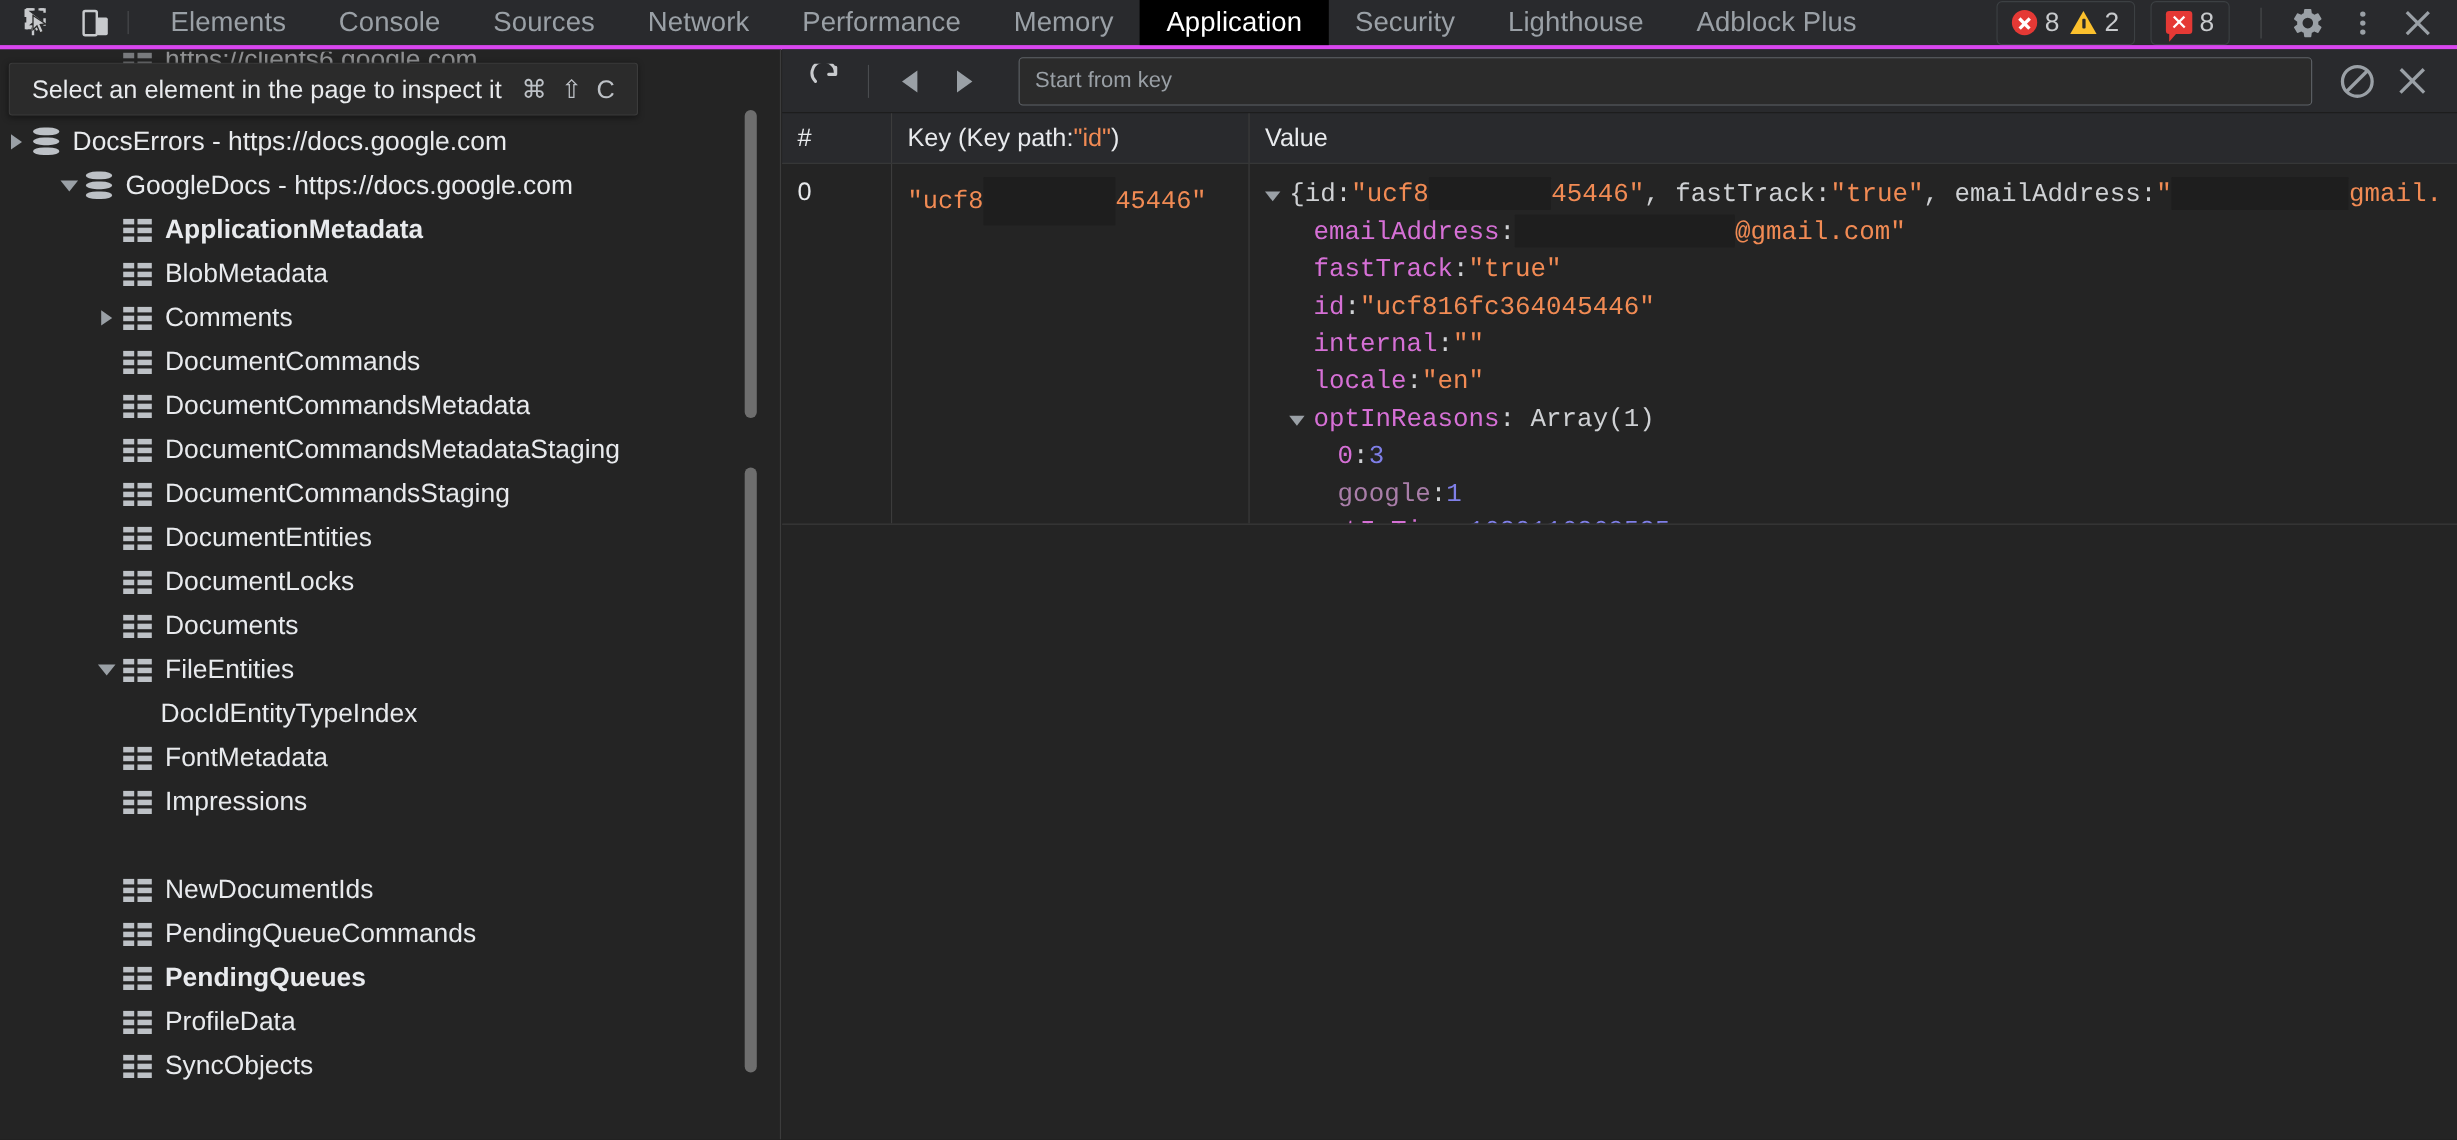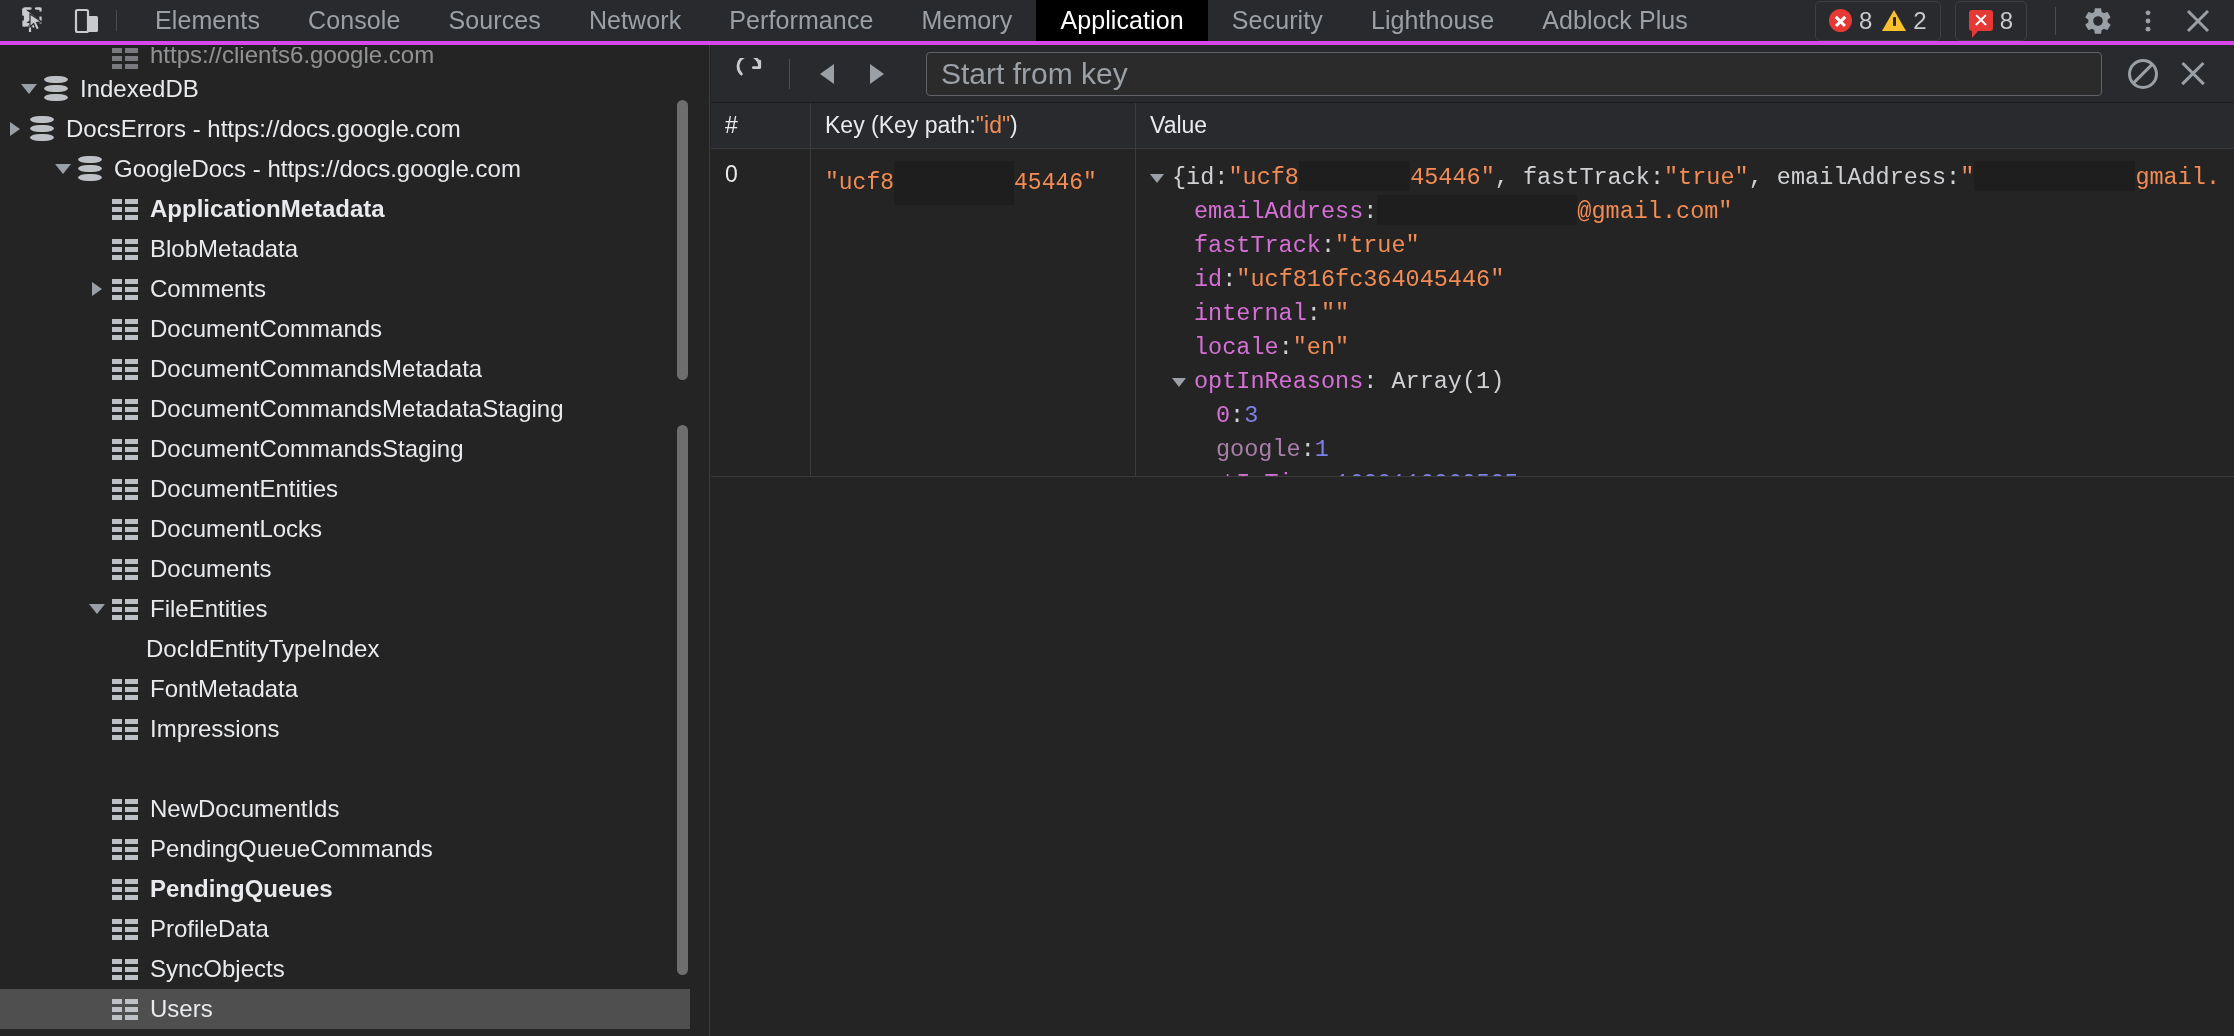--- a/index.html
+++ b/index.html
@@ -314,21 +314,21 @@
     background: #4a4c4f;
     margin: 0 10px;
   }
   .key-input {
     flex: 1;
     height: 44px;
     background: #2b2b2b;
     border: 1px solid #5f6368;
     border-radius: 4px;
     color: #9aa0a6;
-    font-size: 30px;
+    font-size: 20px;
     font-family: "Liberation Sans", sans-serif;
     padding: 0 14px;
     margin: 0 14px 0 22px;
     outline: none;
   }
   .key-input::placeholder { color: #9aa0a6; }
 
   .tri-nav {
     width: 0; height: 0;
     border-top: 10px solid transparent;
@@ -787,32 +787,20 @@
           <span class="twisty"></span>
           <span class="ico-table">
             <span></span>
             <span></span>
             <span></span>
             <span></span>
             <span></span>
             <span></span>
           </span>
           <span class="lbl">SyncObjects</span>
-        </div>
-        <div class="tree-row selected" style="padding-left: 82px;">
-          <span class="twisty"></span>
-          <span class="ico-table">
-            <span></span>
-            <span></span>
-            <span></span>
-            <span></span>
-            <span></span>
-            <span></span>
-          </span>
-          <span class="lbl">Users</span>
         </div>
       </div>
     <div class="sb-scroll a"></div>
     <div class="sb-scroll b"></div>
   </div>
 
   <div class="vdivider"></div>
 
   <div class="main">
 
@@ -927,14 +915,22 @@
               <span class="k-plain">: </span>
               <span class="k-num">1620116269525</span>
             </div>
           </div>
       </div>
     </div>
 
     <div class="grid-filler"></div>
   </div>
 
+  <div class="tooltip">
+    <span>Select an element in the page to inspect it</span>
+    <span class="keys" id="tooltip-keys">
+        <span>⌘</span>
+        <span>⇧</span>
+        <span>C</span>
+      </span>
+  </div>
 
 </div>
 
 </body></html>

